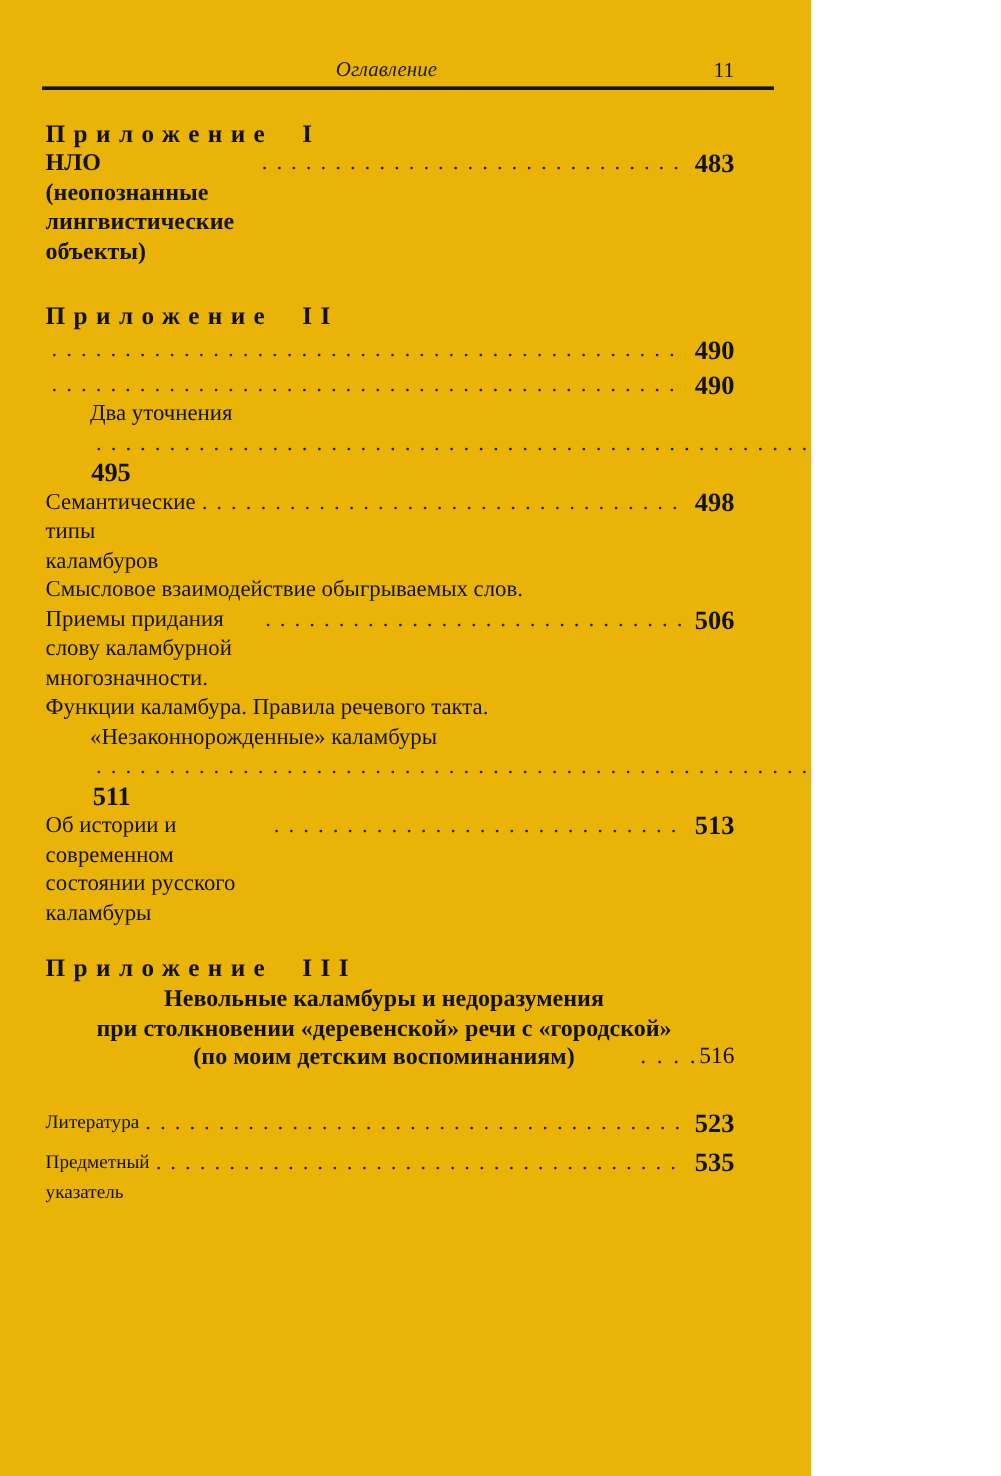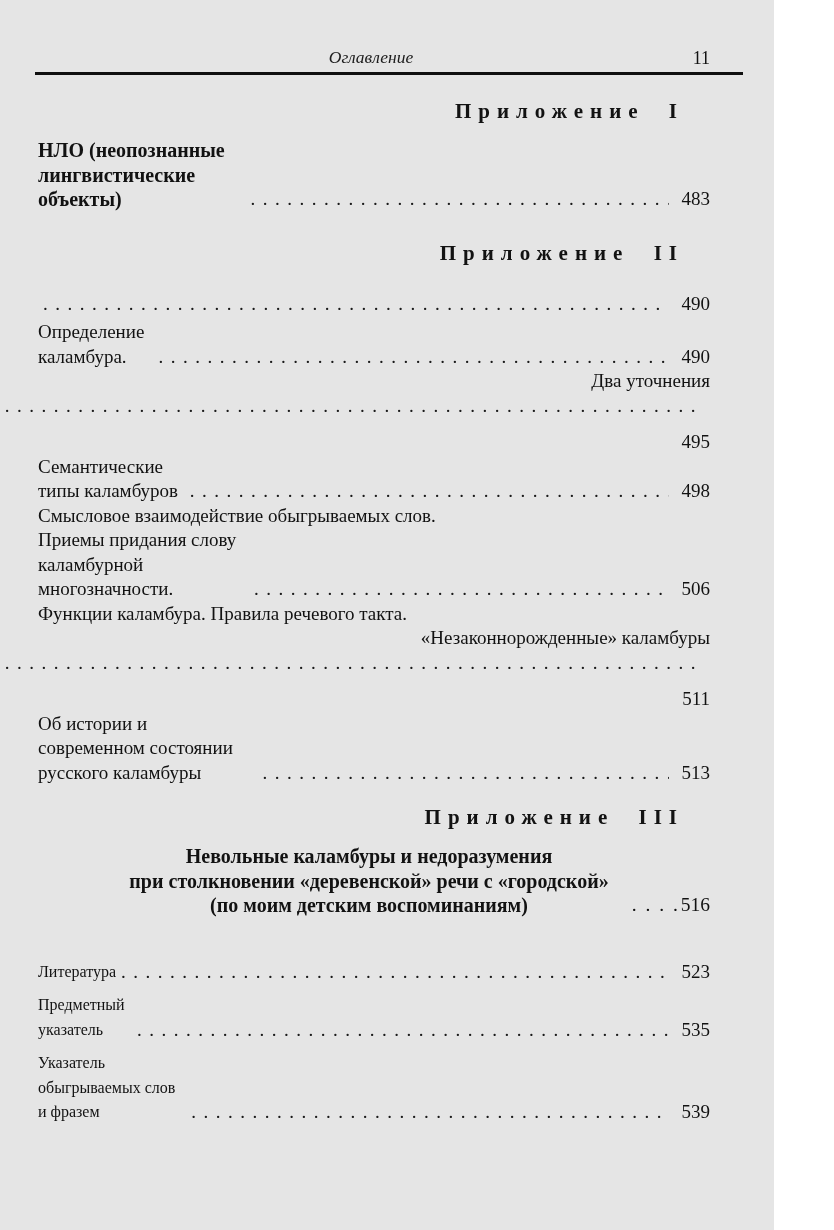--- a/index.html
+++ b/index.html
@@ -1,63 +1,63 @@
 <!DOCTYPE html>
 <html><head>
 <meta charset="utf-8">
 <style>
   html,body { margin:0; padding:0; background:#ffffff; }
   .page {
     position: relative;
-    width: 774px; height: 1230px;
+    width: 676px; height: 1230px;
     box-sizing: border-box;
-    background: #e5e5e5;
+    background: #eab308;
     color: #121212;
     font-family: "Liberation Serif", "DejaVu Serif", serif;
     padding: 46px 34px 0 38px;
     overflow: hidden;
   }
   
   .header { position: relative; height: 24px; }
   .running-title {
     display:block; text-align:center; padding-right:36px;
     font-style: italic; font-size: 17.5px; line-height: 22px; color:#1c1c1c;
   }
   .page-num-top {
     position:absolute; right:30px; top:1px;
     font-size: 18px; line-height:22px; font-style: normal;
   }
   .rule { border:none; border-top:3px solid #101010; margin:2px -3px 0 -3px; }
 
   
   .appendix-heading {
-    text-align:right; padding-right:40px; margin:16px;
+    text-align:left; padding-right:40px; margin:0;
     font-weight:bold; font-size:21px; line-height:22px;
     letter-spacing:7px; word-spacing:12px;
   }
   .h1 { margin-top:25px; }
   .h2 { margin-top:30px; }
   .h3 { margin-top:21px; }
 
   
   .toc-row {
-    display:flex; align-items:flex-end;
+    display:flex; align-items:flex-start;
     padding-right:30px;
     font-size:19px; line-height:24.5px;
   }
   .toc-row .t { white-space:normal; }
   .leader {
     flex:1 1 auto; overflow:hidden; white-space:nowrap;
     margin:0 7px 0 5px; font-weight:normal;
   }
   .leader::after {
     content:"........................................................................";
     letter-spacing:7.5px; font-size:19px; color:#1a1a1a;
   }
-  .pg { flex:0 0 auto; min-width:34px; text-align:right; font-size:19px; font-weight:normal;margin-top:12px; }
+  .pg { flex:0 0 auto; min-width:34px; text-align:right; font-size:22px; font-weight:bold; }
   .indent { padding-left:37px;flex-direction:column; }
   .continuation { padding-right:30px; }
 
   .app1-row { margin-top:2px; }
   .app1-row .t { font-weight:bold; font-size:20px; }
 
   .app2-title-row { margin-top:6px; margin-bottom:4px; }
   .app2-title-row .t { font-weight:bold; font-size:20px; margin-left:254px; }
 
   
@@ -103,21 +103,20 @@
     <span class="pg">483</span>
   </div>
 
   <h2 class="appendix-heading h2">Приложение II</h2>
   <div class="toc-row app2-title-row">
     <span class="leader"></span>
     <span class="pg">490</span>
   </div>
 
   <div class="toc-row">
-    <span class="t">Определение каламбура.</span>
     <span class="leader"></span>
     <span class="pg">490</span>
   </div>
   <div class="toc-row indent">
     <span class="t">Два уточнения</span>
     <span class="leader"></span>
     <span class="pg">495</span>
   </div>
   <div class="toc-row">
     <span class="t">Семантические типы каламбуров</span>
@@ -159,20 +158,15 @@
   <div class="toc-row back-row back-first">
     <span class="t">Литература</span>
     <span class="leader"></span>
     <span class="pg">523</span>
   </div>
   <div class="toc-row back-row back-next">
     <span class="t">Предметный указатель</span>
     <span class="leader"></span>
     <span class="pg">535</span>
   </div>
-  <div class="toc-row back-row back-next">
-    <span class="t">Указатель обыгрываемых слов и фразем</span>
-    <span class="leader"></span>
-    <span class="pg">539</span>
-  </div>
 
   <span class="artifact"></span>
 </div>
 
 </body></html>

